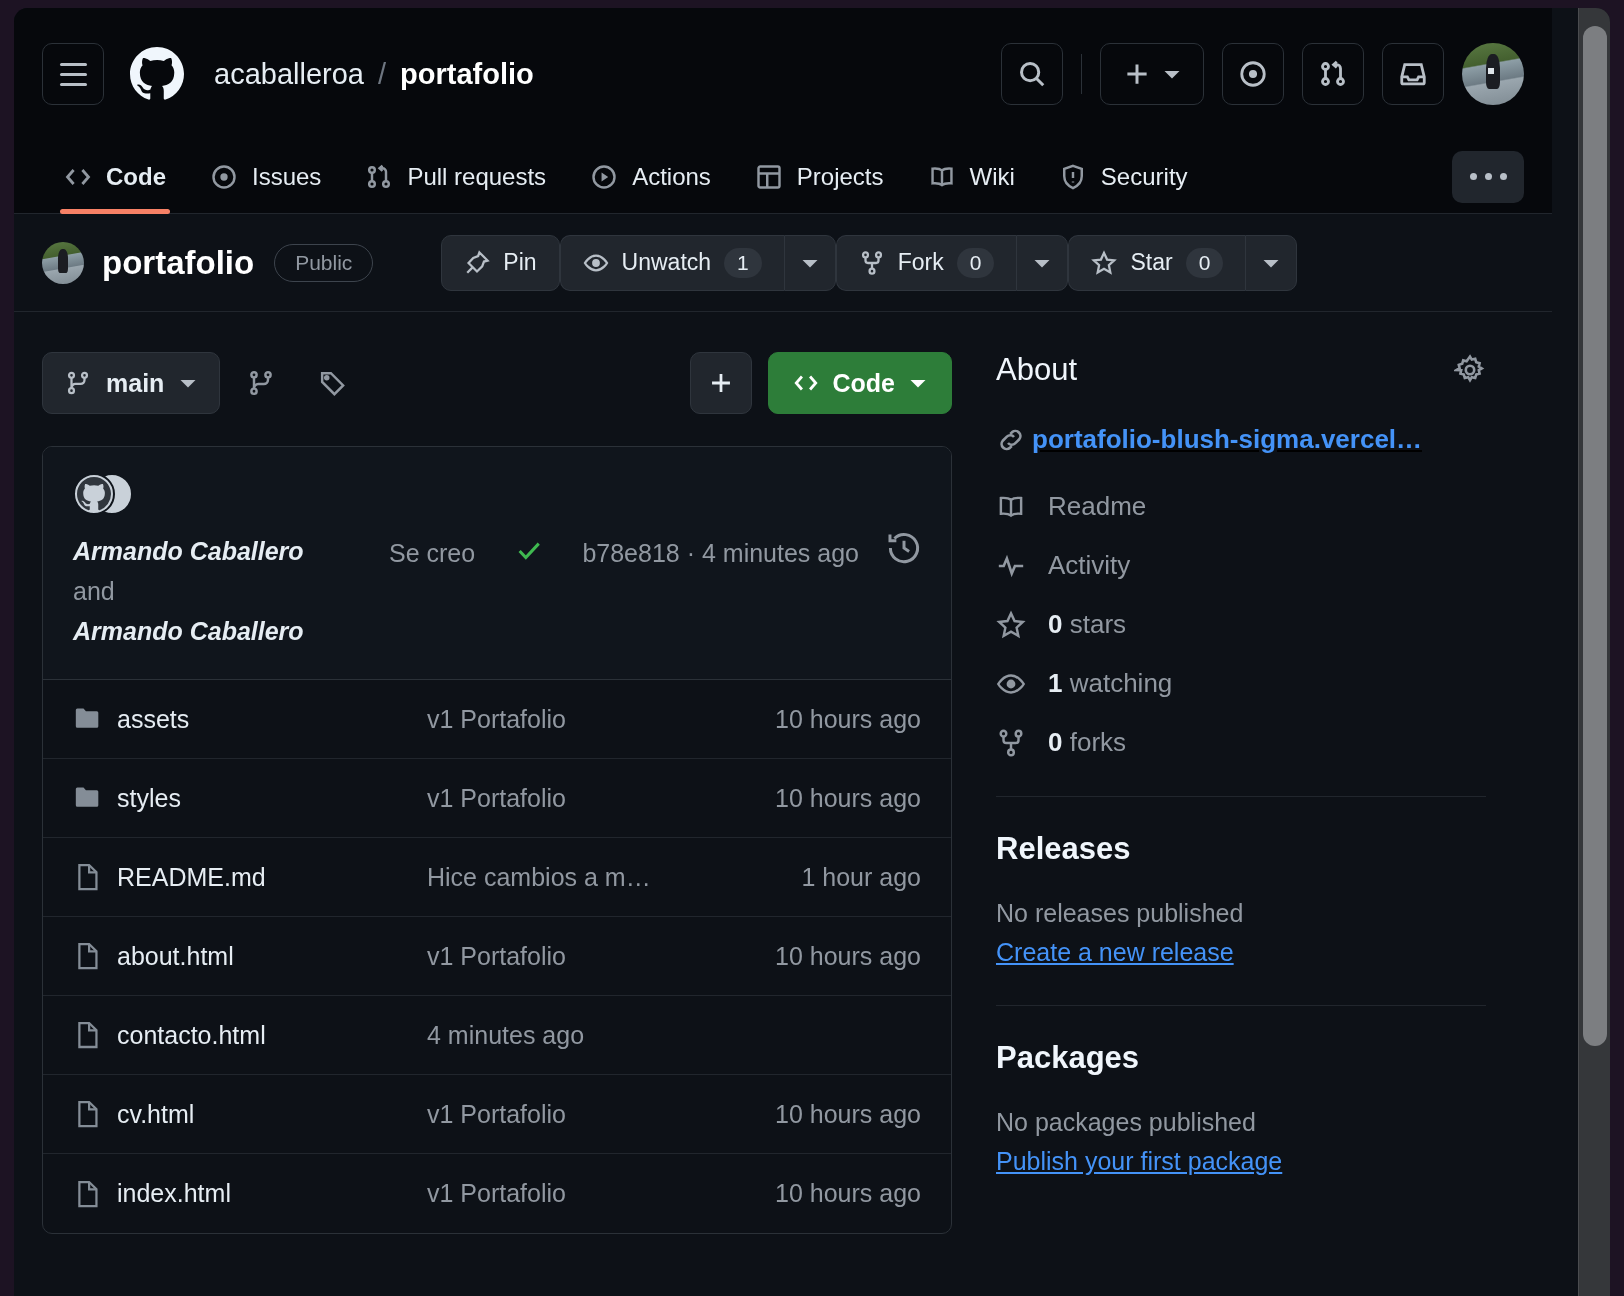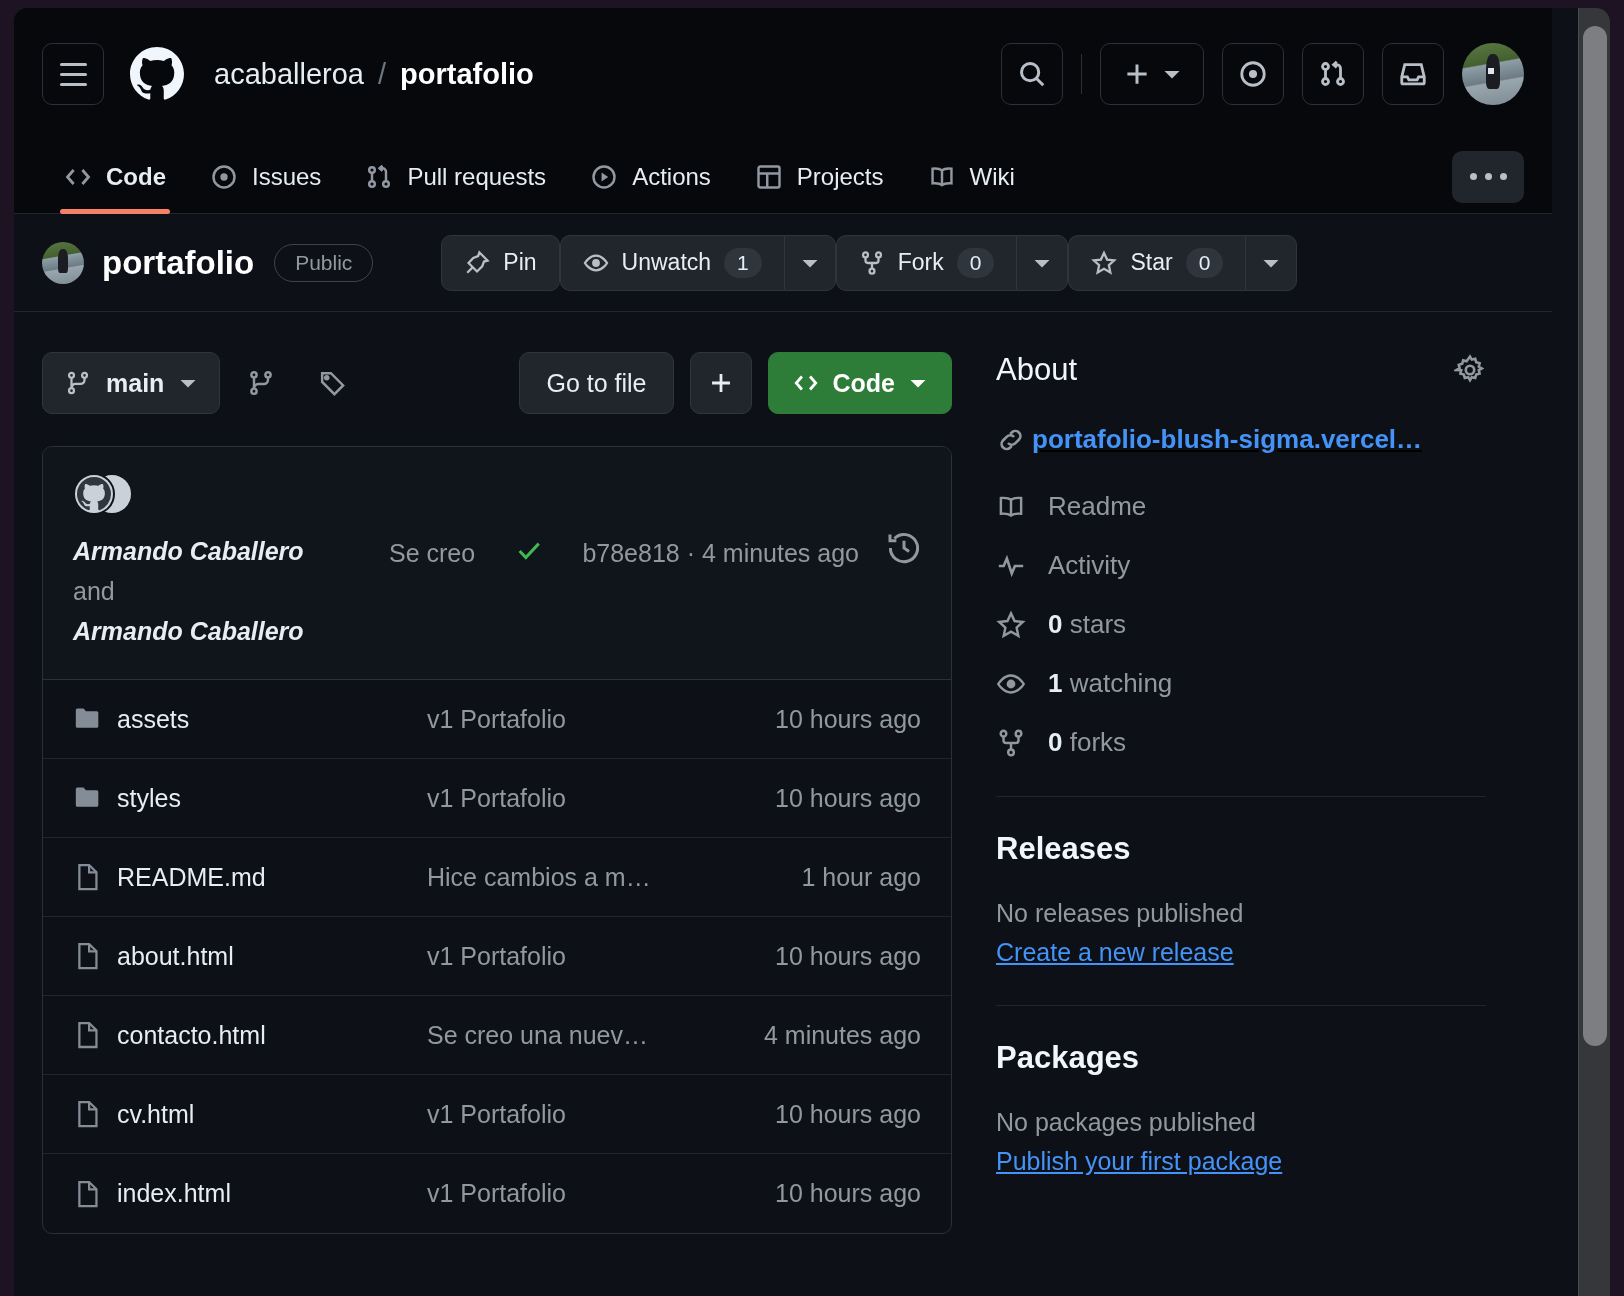--- a/index.html
+++ b/index.html
@@ -392,20 +392,27 @@
           </svg>
       <span>Projects</span>
     </div>
     <div class="nav-tab">
       <svg width="28" height="28" viewBox="0 0 16 16" fill="none" stroke="#9198a1" stroke-width="1.4" class="ic">
             <path d="M8 4.2C6.8 3.2 5 3 2.6 3.2v8.4C5 11.4 6.8 11.6 8 12.6c1.2-1 3-1.2 5.4-1v-8.4C11 3 9.2 3.2 8 4.2z"></path>
             <path d="M8 4.2v8.4"></path>
           </svg>
       <span>Wiki</span>
     </div>
+    <div class="nav-tab">
+      <svg width="28" height="28" viewBox="0 0 16 16" fill="none" stroke="#9198a1" stroke-width="1.4" class="ic">
+            <path d="M8 1.6 13 3.4v4.2c0 3.2-2.2 5.5-5 6.8-2.8-1.3-5-3.6-5-6.8V3.4z"></path>
+            <path d="M8 5.2v3.4M8 10.6v.6"></path>
+          </svg>
+      <span>Security</span>
+    </div>
     <div class="nav-more">
       <i></i>
       <i></i>
       <i></i>
     </div>
   </div>
 
   <div class="repo-row">
     <div class="repo-avatar"></div>
     <div class="repo-name">portafolio</div>
@@ -497,23 +504,20 @@
               </svg>
         </div>
         <div class="tool-icon">
           <svg width="28" height="28" viewBox="0 0 16 16" fill="none" stroke="#9198a1" stroke-width="1.4" class="ic">
                 <path d="M1.8 7.4V2.4h5l7 7-5 5z"></path>
                 <circle cx="4.4" cy="5" r="0.9" fill="#9198a1"></circle>
               </svg>
         </div>
 
         <div class="toolbar-right">
-          <div class="btn-gotofile">
-            <span>Go to file</span>
-          </div>
           <div class="btn-plus">
             <svg width="26" height="26" viewBox="0 0 16 16" stroke="#e6edf3" stroke-width="1.7" class="ic">
                   <path d="M8 2.5v11M2.5 8h11"></path>
                 </svg>
           </div>
           <div class="btn-code">
             <svg width="26" height="26" viewBox="0 0 16 16" fill="none" stroke="#ffffff" stroke-width="1.7" class="ic">
                   <path d="M5.5 4 2 8l3.5 4M10.5 4 14 8l-3.5 4"></path>
                 </svg>
             <span>Code</span>
@@ -611,21 +615,20 @@
         </div>
 
         <div class="file-row">
           <div class="file-icon">
             <svg width="30" height="30" viewBox="0 0 16 16" fill="none" stroke="#848d97" stroke-width="1.2" class="ic">
                   <path d="M3.4 1.6h5.2l3.9 3.9v8.9H3.4z"></path>
                   <path d="M8.6 1.6v3.9h3.9"></path>
                 </svg>
           </div>
           <div class="file-name">contacto.html</div>
-          <div class="file-commit">Se creo una nuev…</div>
           <div class="file-time">4 minutes ago</div>
         </div>
 
         <div class="file-row">
           <div class="file-icon">
             <svg width="30" height="30" viewBox="0 0 16 16" fill="none" stroke="#848d97" stroke-width="1.2" class="ic">
                   <path d="M3.4 1.6h5.2l3.9 3.9v8.9H3.4z"></path>
                   <path d="M8.6 1.6v3.9h3.9"></path>
                 </svg>
           </div>

